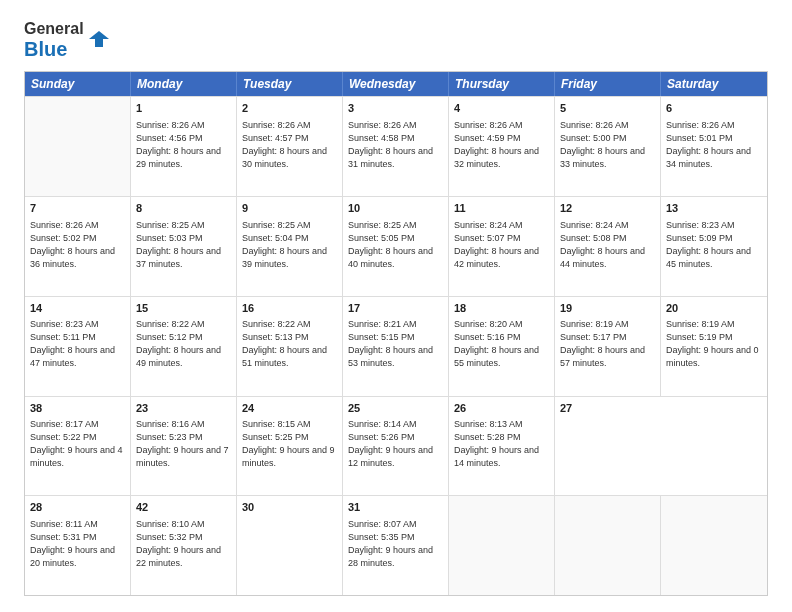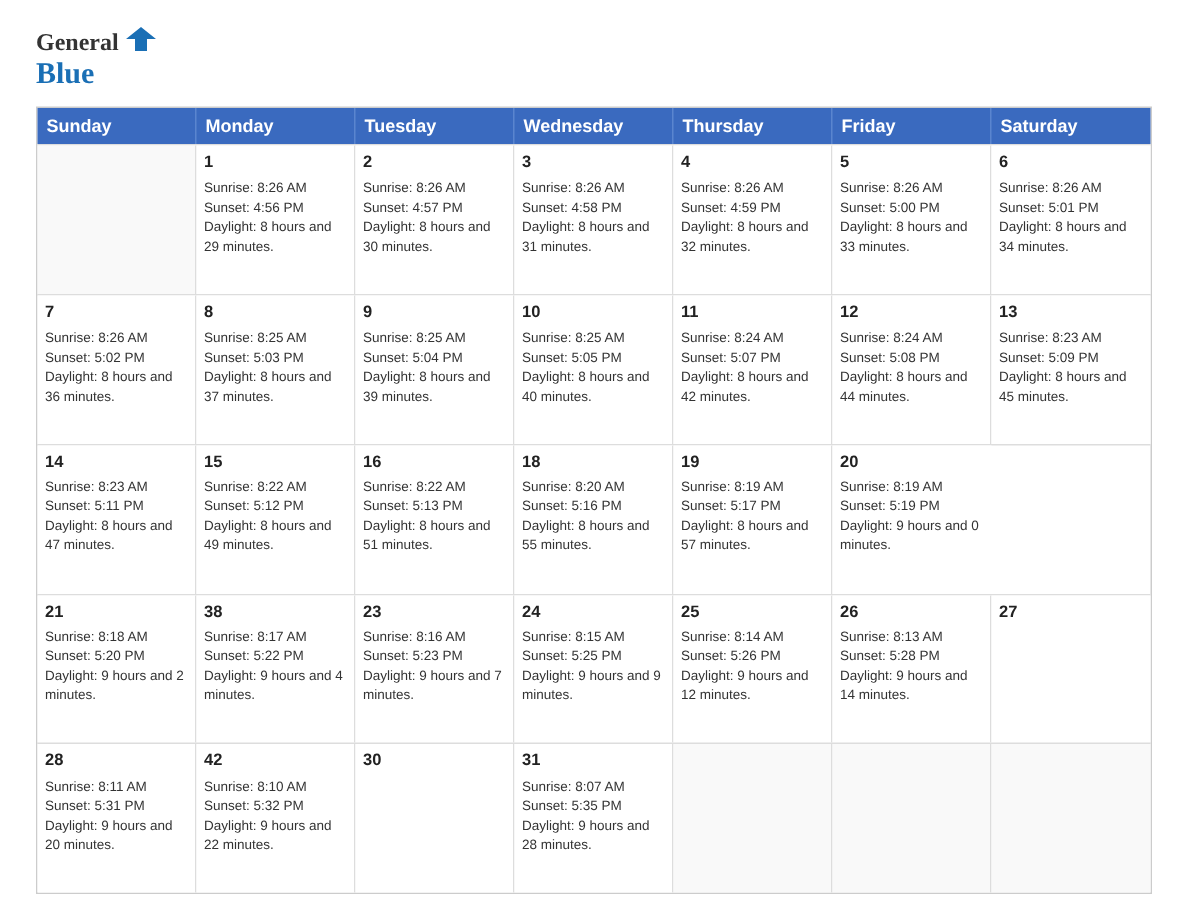--- a/index.html
+++ b/index.html
@@ -18,22 +18,22 @@
       flex-direction: column;
     }
     .header {
       display: flex;
       justify-content: space-between;
       align-items: flex-start;
       margin-bottom: 10px;
     }
     .logo {
       display: flex;
+      align-items: center;
       gap: 2px;
-      font-family: Liberation Serif, serif;
     }
     .title-area {
       text-align: right;
     }
     .main-title {
       font-size: 32px;
       font-weight: normal;
       color: #222;
       line-height: 1.1;
     }
@@ -53,20 +53,21 @@
       grid-template-columns: repeat(7, 1fr);
       background: #3a6abf;
     }
     .cal-header-cell {
       color: #fff;
       font-size: 12px;
       font-weight: bold;
       padding: 5px 6px;
       text-align: left;
       border-right: 1px solid #5a85cf;
+      font-style: italic;
     }
     .cal-header-cell:last-child { border-right: none; }
     .cal-body {
       flex: 1;
       display: flex;
       flex-direction: column;
     }
     .cal-week {
       display: grid;
       grid-template-columns: repeat(7, 1fr);
@@ -192,37 +193,37 @@
           </div>
           <div class="cal-cell">
             <span class="day-num">15</span>
             <div class="cell-text">Sunrise: 8:22 AM<br>Sunset: 5:12 PM<br>Daylight: 8 hours and 49 minutes.</div>
           </div>
           <div class="cal-cell">
             <span class="day-num">16</span>
             <div class="cell-text">Sunrise: 8:22 AM<br>Sunset: 5:13 PM<br>Daylight: 8 hours and 51 minutes.</div>
           </div>
           <div class="cal-cell">
+            <span class="day-num">17</span>
+            <div class="cell-text">Sunrise: 8:21 AM<br>Sunset: 5:15 PM<br>Daylight: 8 hours and 53 minutes.</div>
+          </div>
+          <div class="cal-cell">
             <span class="day-num">18</span>
             <div class="cell-text">Sunrise: 8:20 AM<br>Sunset: 5:16 PM<br>Daylight: 8 hours and 55 minutes.</div>
           </div>
           <div class="cal-cell">
             <span class="day-num">19</span>
             <div class="cell-text">Sunrise: 8:19 AM<br>Sunset: 5:17 PM<br>Daylight: 8 hours and 57 minutes.</div>
           </div>
           <div class="cal-cell">
             <span class="day-num">20</span>
             <div class="cell-text">Sunrise: 8:19 AM<br>Sunset: 5:19 PM<br>Daylight: 9 hours and 0 minutes.</div>
           </div>
         </div>
         <div class="cal-week">
-          <div class="cal-cell">
-            <span class="day-num">21</span>
-            <div class="cell-text">Sunrise: 8:18 AM<br>Sunset: 5:20 PM<br>Daylight: 9 hours and 2 minutes.</div>
-          </div>
           <div class="cal-cell">
             <span class="day-num">38</span>
             <div class="cell-text">Sunrise: 8:17 AM<br>Sunset: 5:22 PM<br>Daylight: 9 hours and 4 minutes.</div>
           </div>
           <div class="cal-cell">
             <span class="day-num">23</span>
             <div class="cell-text">Sunrise: 8:16 AM<br>Sunset: 5:23 PM<br>Daylight: 9 hours and 7 minutes.</div>
           </div>
           <div class="cal-cell">
             <span class="day-num">24</span>

